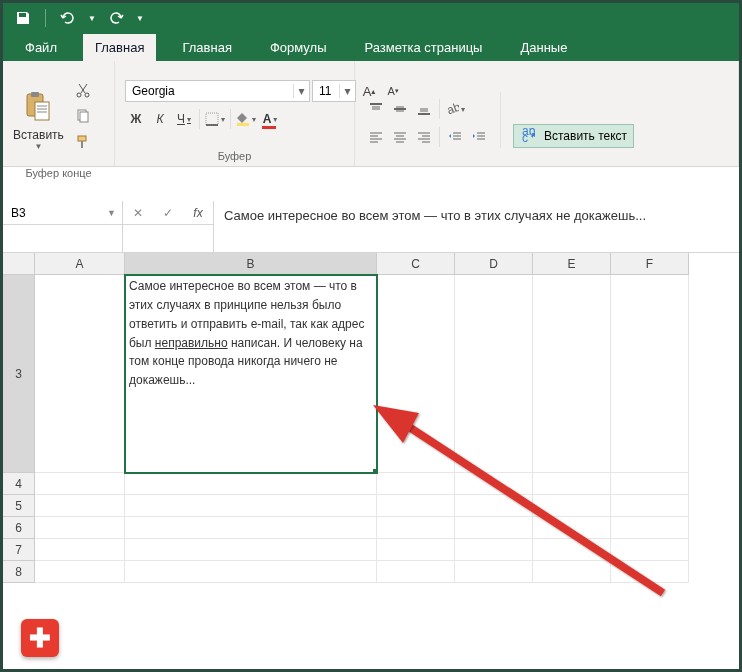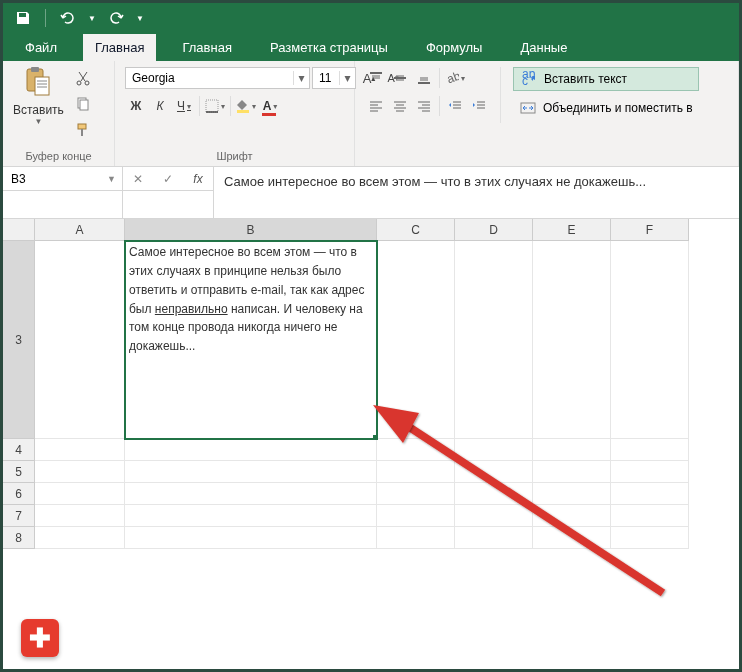--- a/index.html
+++ b/index.html
@@ -8,21 +8,21 @@
 .titlebar .qat-btn { width: 24px; height: 24px; display: flex; align-items: center; justify-content: center; color: #fff; }
 .sep-v { width: 1px; height: 18px; background: rgba(255,255,255,.35); margin: 0 4px; }
 
 .tabs { background: #217346; height: 28px; display: flex; align-items: flex-end; padding-left: 10px; gap: 14px; }
 .tab { padding: 6px 12px; color: #fff; cursor: pointer; font-size: 13px; }
 .tab.file { color: #fff; }
 .tab.active { background: #f3f2f1; color: #0f172a; }
 
 .ribbon { background: #f3f2f1; border-bottom: 1px solid #d6d6d6; display: flex; height: 106px; }
 .ribbon-group { border-right: 1px solid #e1e1e1; display: flex; flex-direction: column; }
-.ribbon-group-body { flex: 1; display: flex; align-items: flex-start; padding: 0 6px; gap: 4px; }
+.ribbon-group-body { flex: 1; display: flex; align-items: flex-end; padding: 12px 6px; gap: 4px; }
 .ribbon-group-label { text-align: center; color: #666; font-size: 11px; padding: 2px 0 4px; position: relative; }
 
 .big-btn { display: flex; flex-direction: column; align-items: center; padding: 2px 4px; cursor: pointer; }
 .big-btn .icon { width: 38px; height: 38px; display: flex; align-items: center; justify-content: center; }
 .big-btn .lbl { font-size: 12px; color: #333; margin-top: 2px; }
 .mini-btns { display: flex; flex-direction: column; gap: 4px; padding-top: 6px; }
 .mini-btn { width: 22px; height: 22px; display: flex; align-items: center; justify-content: center; cursor: pointer; }
 
 .font-area { display: flex; flex-direction: column; gap: 6px; padding: 6px 4px; }
 .font-row { display: flex; align-items: center; gap: 2px; }
@@ -31,21 +31,21 @@
 .combo-arrow { width: 16px; text-align: center; color: #666; border-left: 1px solid #ddd; }
 .sm-btn { min-width: 22px; height: 22px; display: flex; align-items: center; justify-content: center; cursor: pointer; color: #444; position: relative; }
 .sm-btn .dd { font-size: 8px; margin-left: 2px; color: #666; }
 
 .align-area { display: flex; flex-direction: column; gap: 6px; padding: 6px 4px; }
 .wrap-area { display: flex; flex-direction: column; gap: 6px; padding: 6px 6px; }
 .wrap-btn { display: flex; align-items: center; gap: 6px; padding: 2px 6px; cursor: pointer; }
 .wrap-btn.selected { background: #d4e9dd; border: 1px solid #9ac4b1; }
 .wrap-btn .ic { width: 18px; height: 18px; display: flex; align-items: center; justify-content: center; }
 
-.namebox-bar { display: flex; border-bottom: 1px solid #d6d6d6; background: #fff; height: 52px; }
+.namebox-bar { display: flex; border-bottom: 1px solid #d6d6d6; background: #fff; height: 52px; margin-top: 34px; }
 .namebox { width: 120px; border-right: 1px solid #d6d6d6; display: flex; align-items: flex-start; }
 .namebox-inner { display: flex; background: #fff; align-items: center; height: 24px; width: 100%; border-bottom: 1px solid #d6d6d6; }
 .namebox-inner input { border: none; outline: none; width: 100%; padding: 0 8px; font-size: 12px; }
 .fx-btns { display: flex; align-items: flex-start; border-right: 1px solid #d6d6d6; }
 .fx-btns-inner { display: flex; align-items: center; height: 24px; border-bottom: 1px solid #d6d6d6; }
 .fx-btn { width: 30px; height: 24px; display: flex; align-items: center; justify-content: center; color: #888; }
 .fb-cell { flex: 1; padding: 5px 10px; color: #333; font-size: 13px; line-height: 1.5; }
 
 .grid-area { display: flex; height: 380px; background: #fff; position: relative; }
 .corner { width: 32px; height: 22px; background: #f0f0f0; border-right: 1px solid #ccc; border-bottom: 1px solid #ccc; }
@@ -95,22 +95,22 @@
   </div>
   <div class="qat-btn" style="width:12px">
       <span style="font-size:8px;color:#fff">▼</span>
     </div>
 </div>
 
 <div class="tabs">
   <div class="tab file">Файл</div>
   <div class="tab active">Главная</div>
   <div class="tab">Главная</div>
+  <div class="tab">Формулы</div>
   <div class="tab">Разметка страницы</div>
-  <div class="tab">Формулы</div>
   <div class="tab">Данные</div>
 </div>
 
 <div class="ribbon">
 
   <div class="ribbon-group" style="width:112px">
     <div class="ribbon-group-body">
       <div class="big-btn">
         <div class="icon">
           <svg width="34" height="34" viewBox="0 0 34 34">
@@ -189,21 +189,21 @@
               <span class="dd">▾</span>
             </div>
           <div class="sm-btn">
               <span style="font-weight:bold;color:#333">A</span>
               <div style="position:absolute;bottom:1px;left:3px;width:14px;height:3px;background:#d9362e"></div>
               <span class="dd">▾</span>
             </div>
         </div>
       </div>
     </div>
-    <div class="ribbon-group-label">Шрифт</div>
+    <div class="ribbon-group-label">Буфер</div>
   </div>
 
   <div class="ribbon-group" style="flex:1">
     <div class="ribbon-group-body">
       <div class="align-area">
         <div class="font-row">
           <div class="sm-btn">
               <svg width="14" height="14">
                 <line x1="1" y1="2" x2="13" y2="2" stroke="#666" stroke-width="2"></line>
                 <line x1="3" y1="5" x2="11" y2="5" stroke="#666"></line>
@@ -280,29 +280,20 @@
       <div class="wrap-area">
         <div class="wrap-btn selected">
           <span class="ic">
               <svg width="16" height="16">
                 <text x="1" y="7" font-size="7" fill="#3b7dd8">ab</text>
                 <text x="1" y="14" font-size="7" fill="#3b7dd8">c</text>
                 <path d="M11 5h3v4l-2-1v2l-2-2 2-2v2z" fill="#3b7dd8"></path>
               </svg>
             </span>
           <span>Вставить текст</span>
-        </div>
-        <div class="wrap-btn">
-          <span class="ic">
-              <svg width="16" height="16">
-                <rect x="1" y="3" width="14" height="10" fill="none" stroke="#888"></rect>
-                <path d="M3 8h4m-2-2l-2 2 2 2M13 8h-4m2-2l2 2-2 2" stroke="#3b7dd8" fill="none"></path>
-              </svg>
-            </span>
-          <span>Объединить и поместить в</span>
         </div>
       </div>
     </div>
   </div>
 </div>
 
 <div class="namebox-bar">
   <div class="namebox">
     <div class="namebox-inner">
       <input value="B3" style="">

